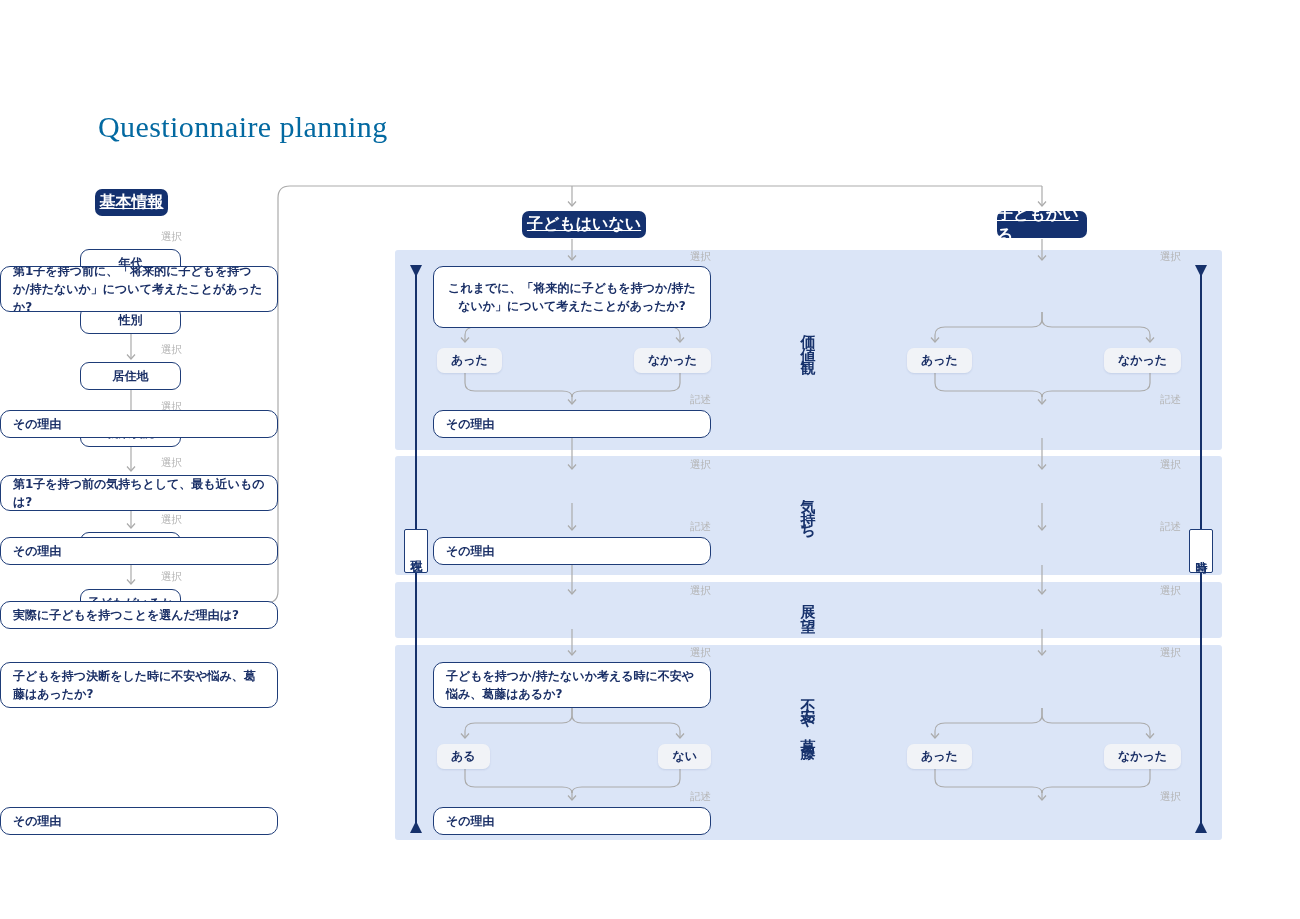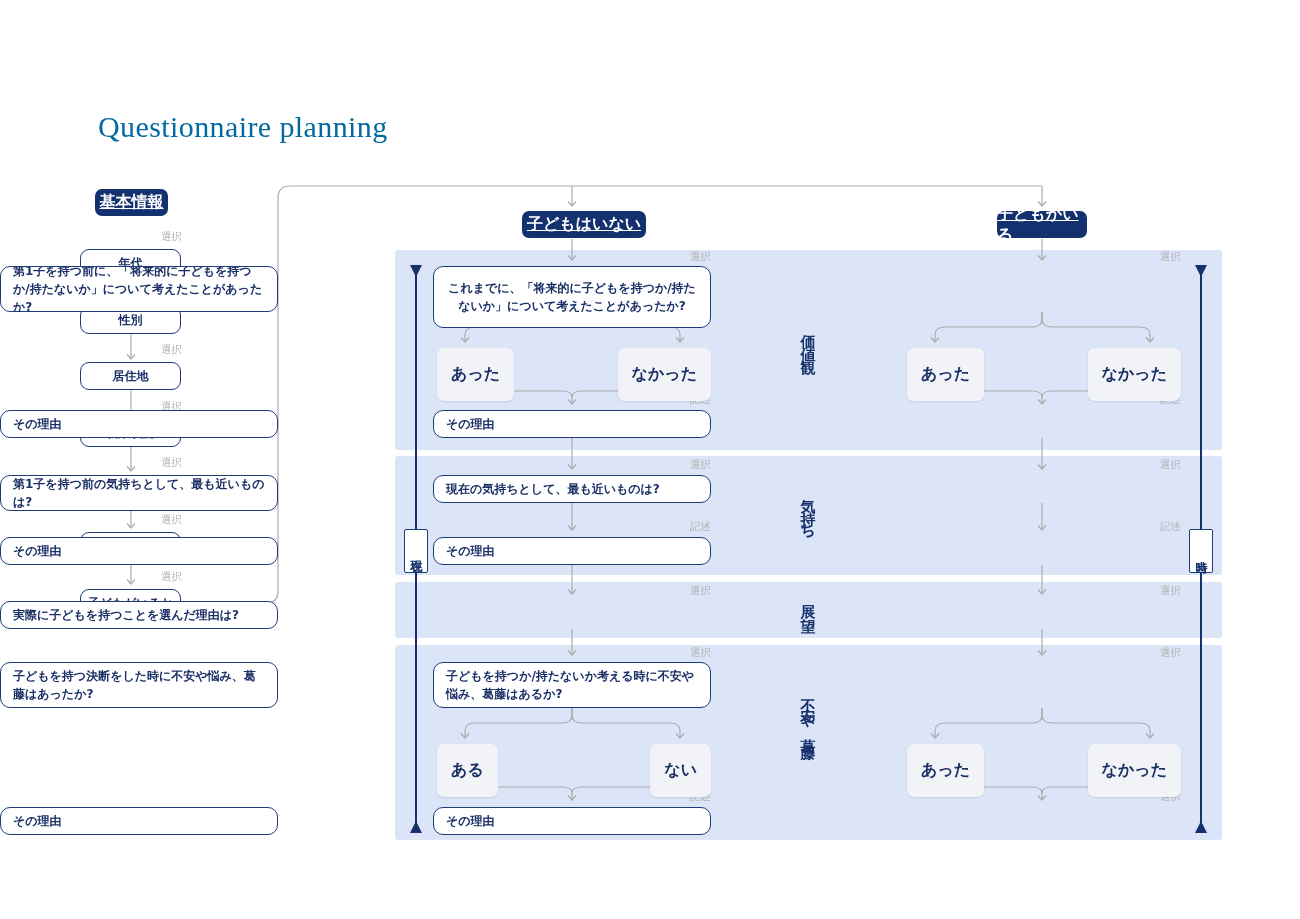--- a/index.html
+++ b/index.html
@@ -18,22 +18,22 @@
   
   .panel{position:absolute;left:395px;width:827px;background:#DBE5F7;border-radius:3px;z-index:0;}
   
   .qbox{position:absolute;width:278px;background:#fff;border:1.5px solid #1E3C78;border-radius:10px;
         color:#1A2F66;font-size:12px;font-weight:600;line-height:1.5;padding:4px 12px;box-sizing:border-box;
         display:flex;align-items:center;text-align:left;overflow:hidden;z-index:3;}
   .col-l{left:433px;}　.col-r{left:903px;}
   .qtype{position:absolute;width:70px;text-align:right;color:#B4B4B4;font-size:10.5px;z-index:2;}
   .tl{left:641px;} .tr{left:1111px;}
   
-  .chip{position:absolute;height:25px;background:#F1F3F7;border-radius:7px;color:#1A2F66;font-size:16px;
-        font-weight:600;display:flex;align-items:center;padding:14px 14px;box-shadow:0 1px 2px rgba(30,60,120,.12);z-index:3;}
+  .chip{position:absolute;height:25px;background:#F1F3F7;border-radius:7px;color:#1A2F66;font-size:12px;
+        font-weight:600;display:flex;align-items:center;padding:0 14px;box-shadow:0 1px 2px rgba(30,60,120,.12);z-index:3;}
   
   .seclab{position:absolute;writing-mode:vertical-rl;text-orientation:upright;color:#16316B;
           font-size:15px;font-weight:bold;z-index:2;}
   
   .timebox{position:absolute;width:24px;height:44px;background:#fff;border:1px solid #1E3C78;border-radius:2px;
            color:#16316B;font-size:12px;font-weight:bold;writing-mode:vertical-rl;text-orientation:upright;
            display:flex;align-items:center;justify-content:center;box-sizing:border-box;z-index:4;}
   svg.wires{position:absolute;left:0;top:0;z-index:1;pointer-events:none;}
 </style>
 </head>
@@ -141,21 +141,20 @@
   <div class="timebox" style="left:1189px;top:529px;">当時</div>
 
   <div class="qtype tl" style="top:250px;">選択</div>
   <div class="qbox col-l" style="top:266px;height:62px;text-align:center;">これまでに、「将来的に子どもを持つか/持たないか」について考えたことがあったか?</div>
   <div class="chip" style="left:437px;top:348px;">あった</div>
   <div class="chip" style="right:589px;top:348px;">なかった</div>
   <div class="qtype tl" style="top:393px;">記述</div>
   <div class="qbox col-l" style="top:410px;height:28px;">その理由</div>
 
   <div class="qtype tl" style="top:458px;">選択</div>
-  <div class="qbox col-l" style="top:475px;height:28px;">現在の気持ちとして、最も近いものは?</div>
   <div class="qtype tl" style="top:520px;">記述</div>
   <div class="qbox col-l" style="top:537px;height:28px;">その理由</div>
 
   <div class="qtype tl" style="top:584px;">選択</div>
 
   <div class="qtype tl" style="top:646px;">選択</div>
   <div class="qbox col-l" style="top:662px;height:46px;">子どもを持つか/持たないか考える時に不安や悩み、葛藤はあるか?</div>
   <div class="chip" style="left:437px;top:744px;">ある</div>
   <div class="chip" style="right:589px;top:744px;">ない</div>
   <div class="qtype tl" style="top:790px;">記述</div>

